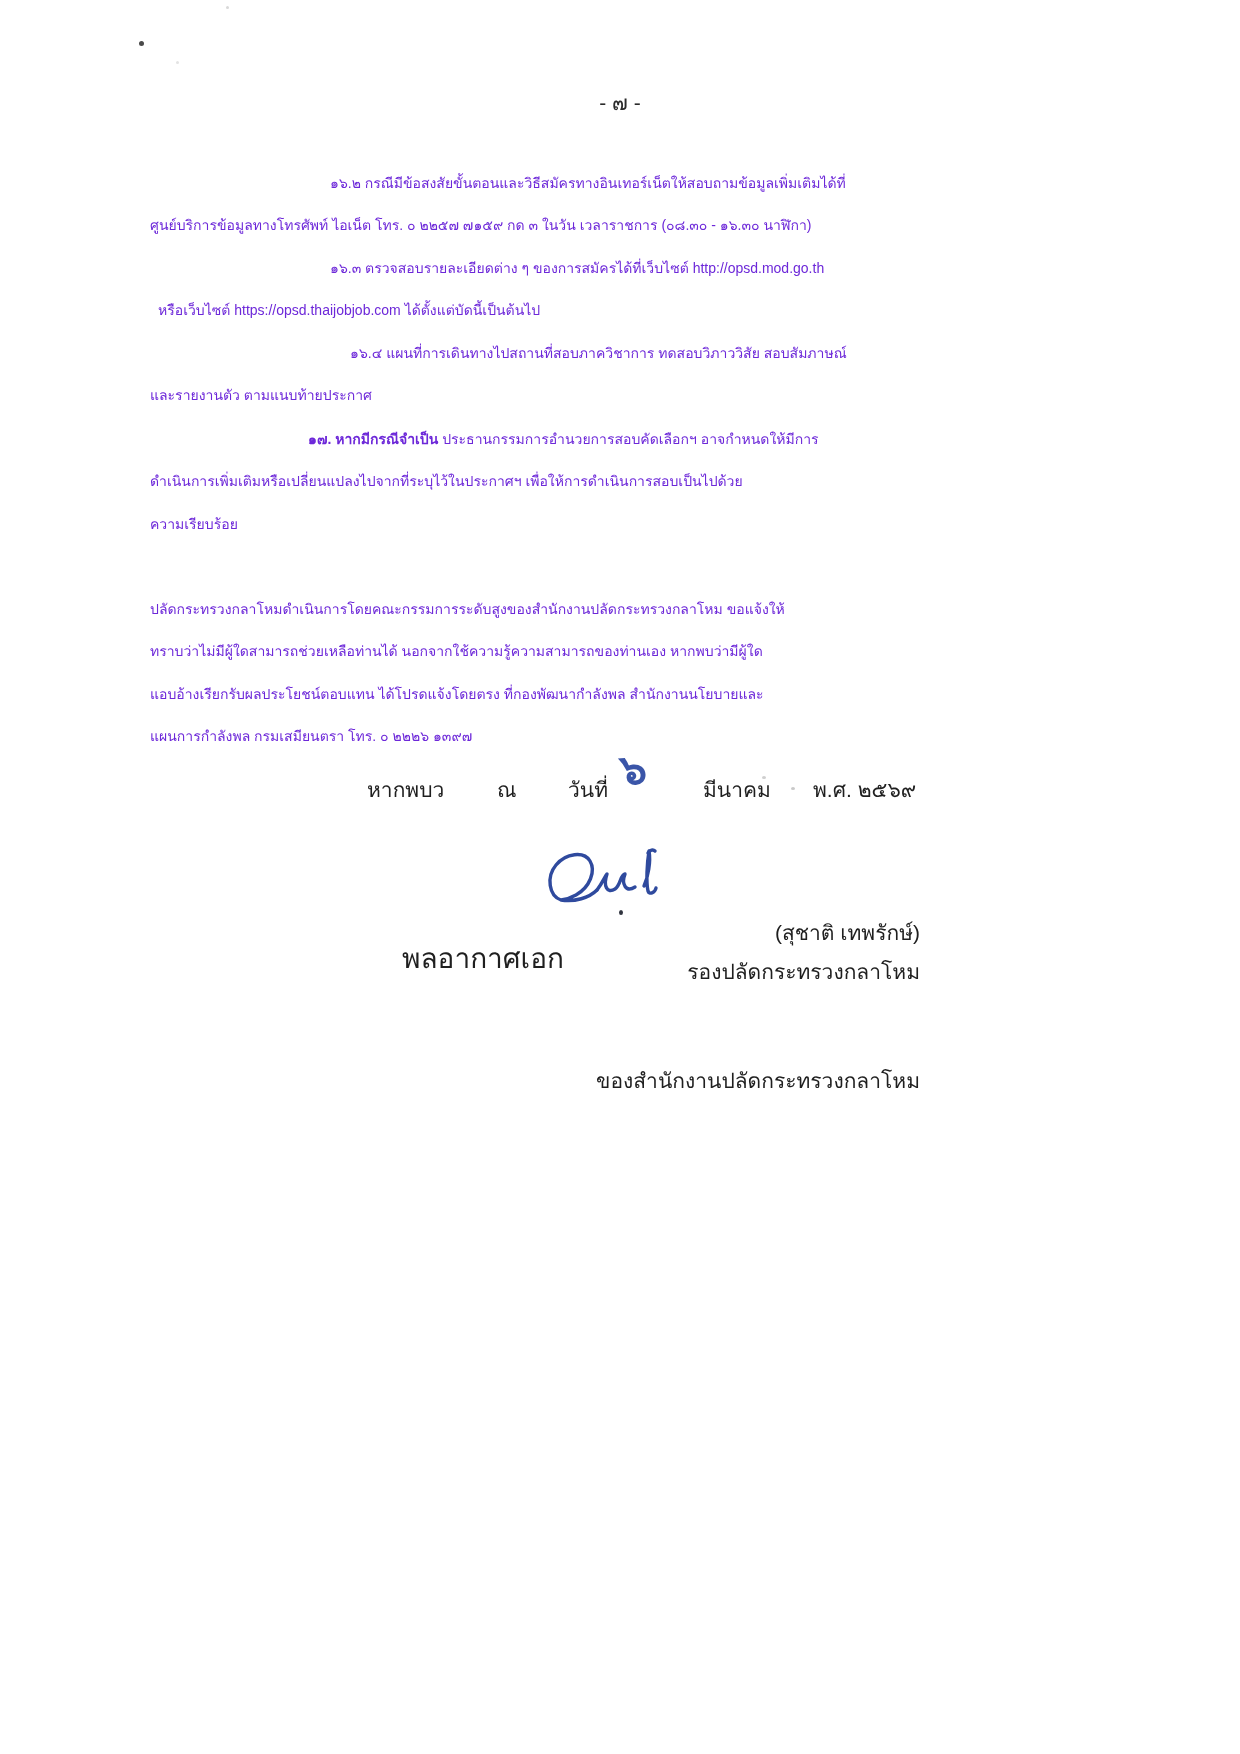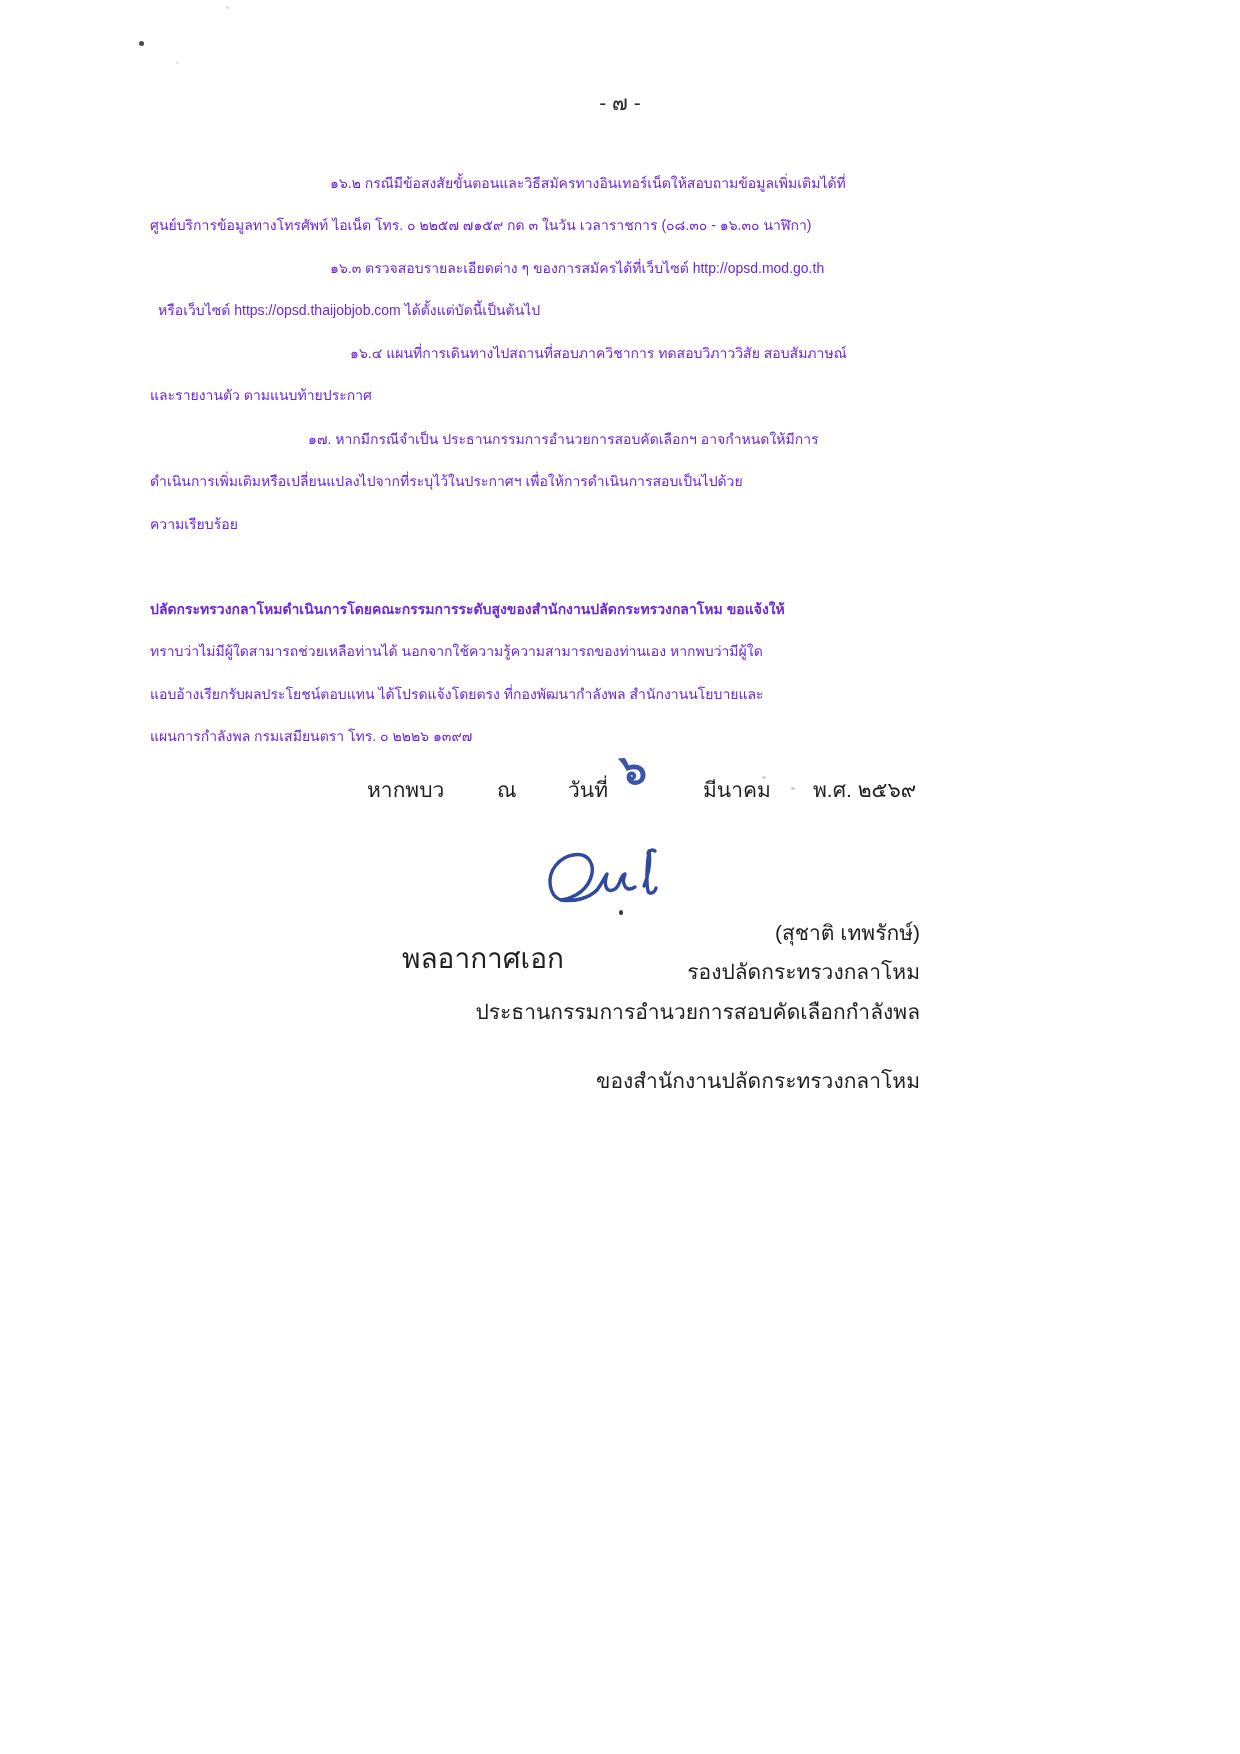--- a/index.html
+++ b/index.html
@@ -12,21 +12,21 @@
     color: #1f1f1f;
     overflow: hidden;
   }
   .line {
     position: absolute;
     white-space: nowrap;
     font-size: 14px;
     line-height: 30px;
     color: #6d28d9;
   }
-  .bold { font-weight: normal; }
+  .bold { font-weight: bold; }
   .page-number {
     position: absolute;
     top: 86px; left: 0; right: 0;
     text-align: center;
     font-size: 21px;
     color: #2a2a2a;
   }
   .date-word { position: absolute; top: 773px; font-size: 21px; white-space: nowrap; }
   .handwritten-day {
     position: absolute;
@@ -59,21 +59,21 @@
   <div class="line" style="left:150px; top:210px;">ศูนย์บริการข้อมูลทางโทรศัพท์ ไอเน็ต โทร. ๐ ๒๒๕๗ ๗๑๕๙ กด ๓ ในวัน เวลาราชการ (๐๘.๓๐ - ๑๖.๓๐ นาฬิกา)</div>
   <div class="line" style="left:330px; top:253px;">๑๖.๓ ตรวจสอบรายละเอียดต่าง ๆ ของการสมัครได้ที่เว็บไซต์ http://opsd.mod.go.th</div>
   <div class="line" style="left:150px; top:295px;margin-left:8px;">หรือเว็บไซต์ https://opsd.thaijobjob.com ได้ตั้งแต่บัดนี้เป็นต้นไป</div>
   <div class="line" style="left:350px; top:338px;">๑๖.๔ แผนที่การเดินทางไปสถานที่สอบภาควิชาการ ทดสอบวิภาววิสัย สอบสัมภาษณ์</div>
   <div class="line" style="left:150px; top:380px;">และรายงานตัว ตามแนบท้ายประกาศ</div>
 
   <div class="line" style="left:308px; top:424px;"><span class="bold">๑๗. หากมีกรณีจำเป็น</span><span> ประธานกรรมการอำนวยการสอบคัดเลือกฯ อาจกำหนดให้มีการ</span></div>
   <div class="line" style="left:150px; top:466px;">ดำเนินการเพิ่มเติมหรือเปลี่ยนแปลงไปจากที่ระบุไว้ในประกาศฯ เพื่อให้การดำเนินการสอบเป็นไปด้วย</div>
   <div class="line" style="left:150px; top:509px;">ความเรียบร้อย</div>
 
-  <div class="line" style="left:150px; top:594px;font-weight:bold;">ปลัดกระทรวงกลาโหมดำเนินการโดยคณะกรรมการระดับสูงของสำนักงานปลัดกระทรวงกลาโหม ขอแจ้งให้</div>
+  <div class="line" style="left:150px; top:594px;">ปลัดกระทรวงกลาโหมดำเนินการโดยคณะกรรมการระดับสูงของสำนักงานปลัดกระทรวงกลาโหม ขอแจ้งให้</div>
   <div class="line" style="left:150px; top:636px;">ทราบว่าไม่มีผู้ใดสามารถช่วยเหลือท่านได้ นอกจากใช้ความรู้ความสามารถของท่านเอง หากพบว่ามีผู้ใด</div>
   <div class="line" style="left:150px; top:679px;">แอบอ้างเรียกรับผลประโยชน์ตอบแทน ได้โปรดแจ้งโดยตรง ที่กองพัฒนากำลังพล สำนักงานนโยบายและ</div>
   <div class="line" style="left:150px; top:721px;">แผนการกำลังพล กรมเสมียนตรา โทร. ๐ ๒๒๒๖ ๑๓๙๗</div>
 
   <span class="date-word" style="left:367px;">หากพบว</span>
   <span class="date-word" style="left:497px;">ณ</span>
   <span class="date-word" style="left:568px;">วันที่</span>
   <span class="handwritten-day">๖</span>
   <span class="date-word" style="left:703px;">มีนาคม</span>
   <span class="date-word" style="left:813px;">พ.ศ. ๒๕๖๙</span>
@@ -85,16 +85,15 @@
       <path d="M16,54 C4,50 1,31 11,19 C21,7 39,5 45,15 C51,25 45,41 31,49 C24,53 16,54 16,54 C30,56 44,52 52,44"></path>
       <path d="M52,44 C58,36 60,30 62,28 C58,40 62,48 70,43 C76,39 75,29 80,28 C76,38 81,47 90,41"></path>
       <path d="M99,40 C103,31 106,16 104,5 C102,17 101,36 103,45 C104,49 110,47 111,42"></path>
       <path d="M103,7 C105,4 108,3 110,5"></path>
     </g>
   </svg>
   <div class="sig-dot"></div>
 
   <div class="sig-center" style="top:916px;">(สุชาติ  เทพรักษ์)</div>
   <div class="sig-center" style="top:955px;">รองปลัดกระทรวงกลาโหม</div>
-  <div class="sig-center" style="top:995px;">ประธานกรรมการอำนวยการสอบคัดเลือกกำลังพล</div>
   <div class="sig-center" style="top:1064px;">ของสำนักงานปลัดกระทรวงกลาโหม</div>
 
 </div>
 
 </body></html>

